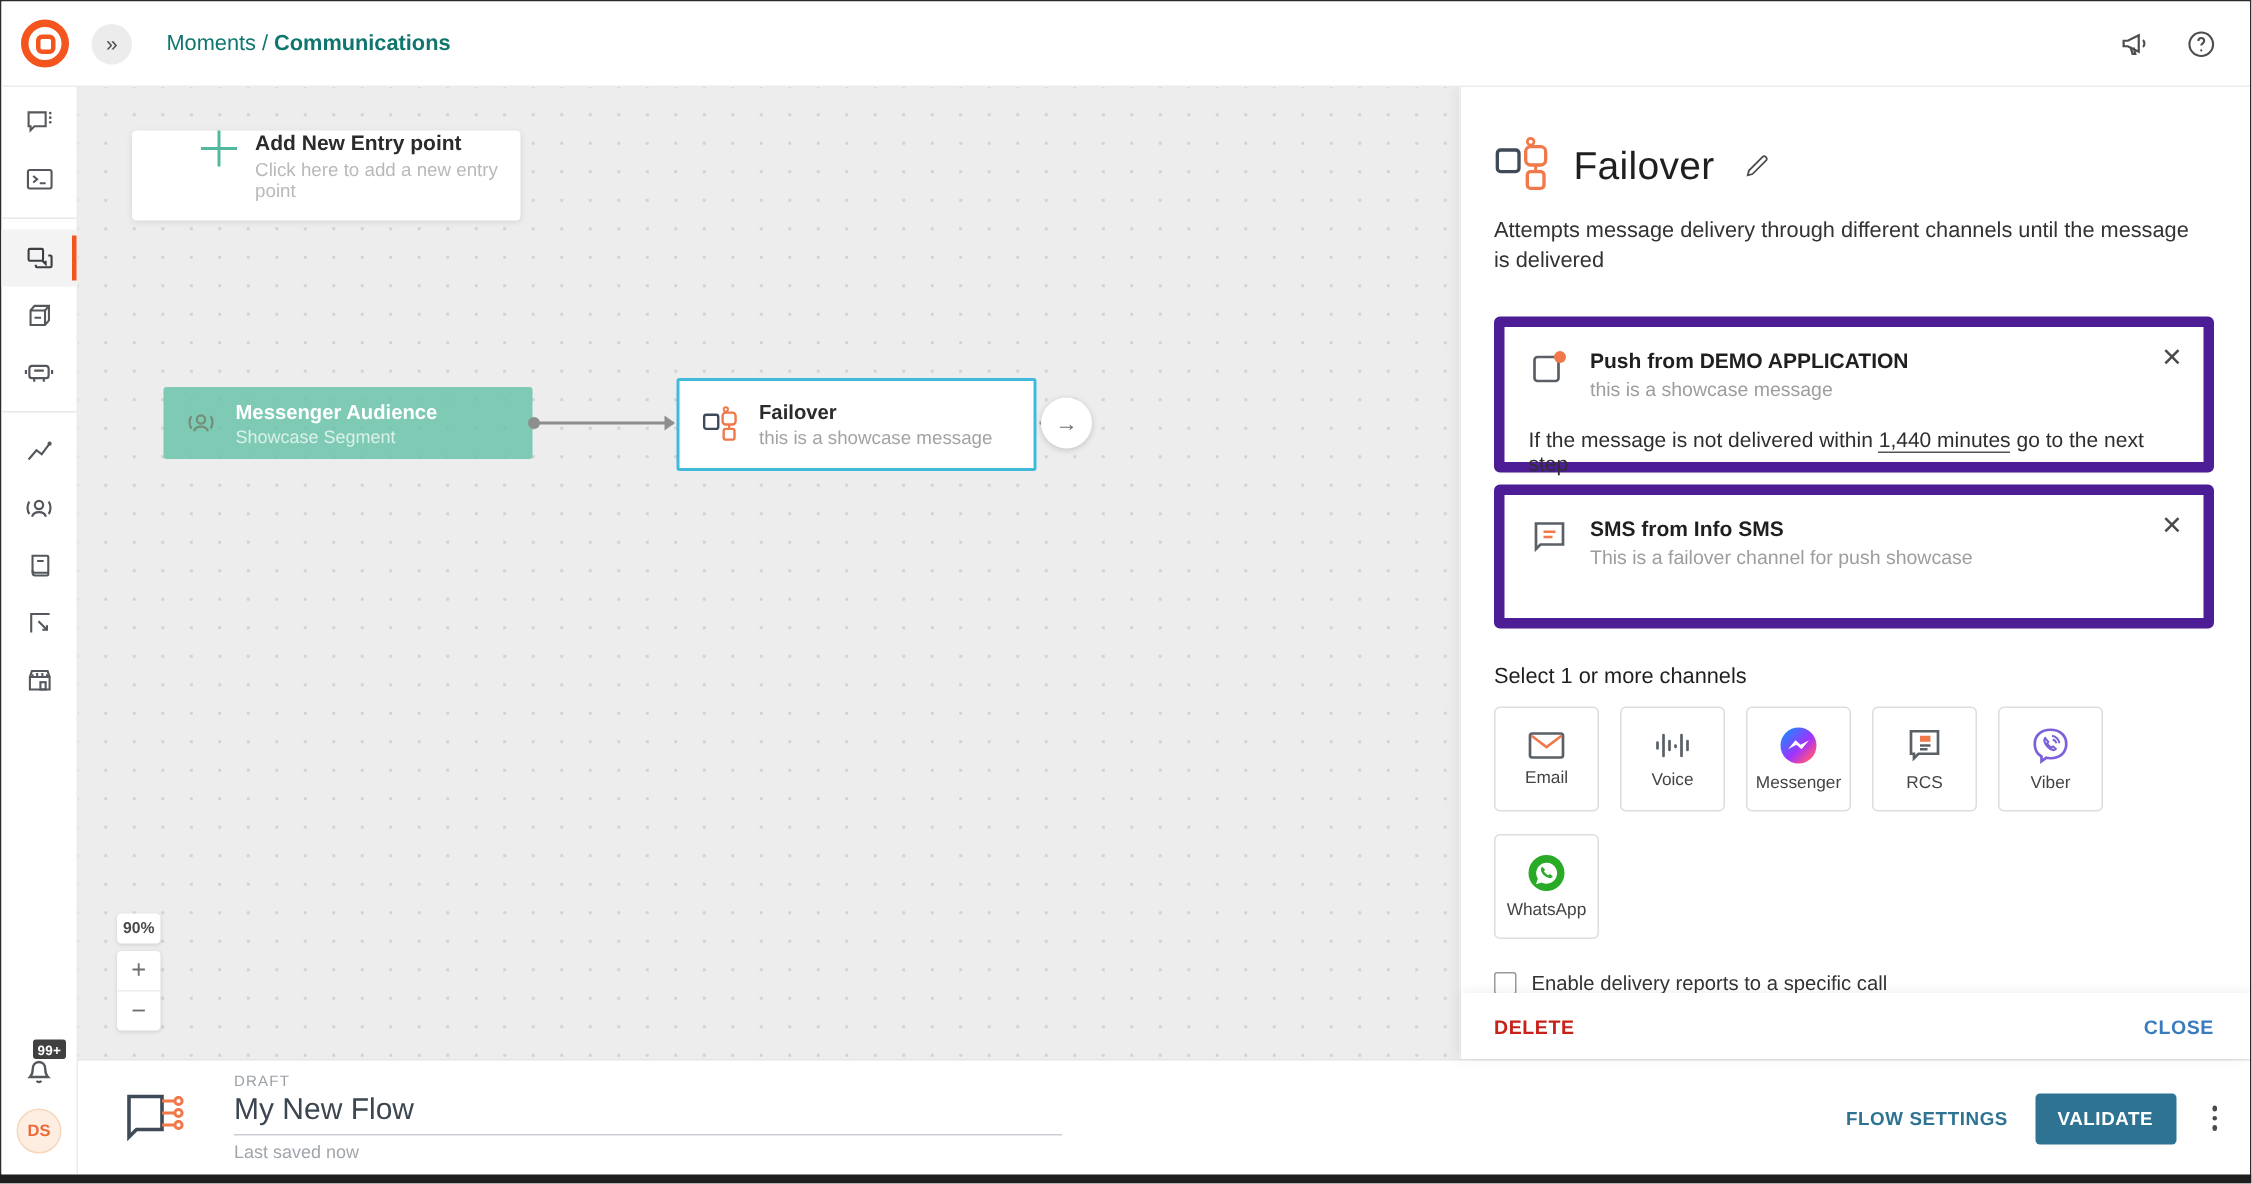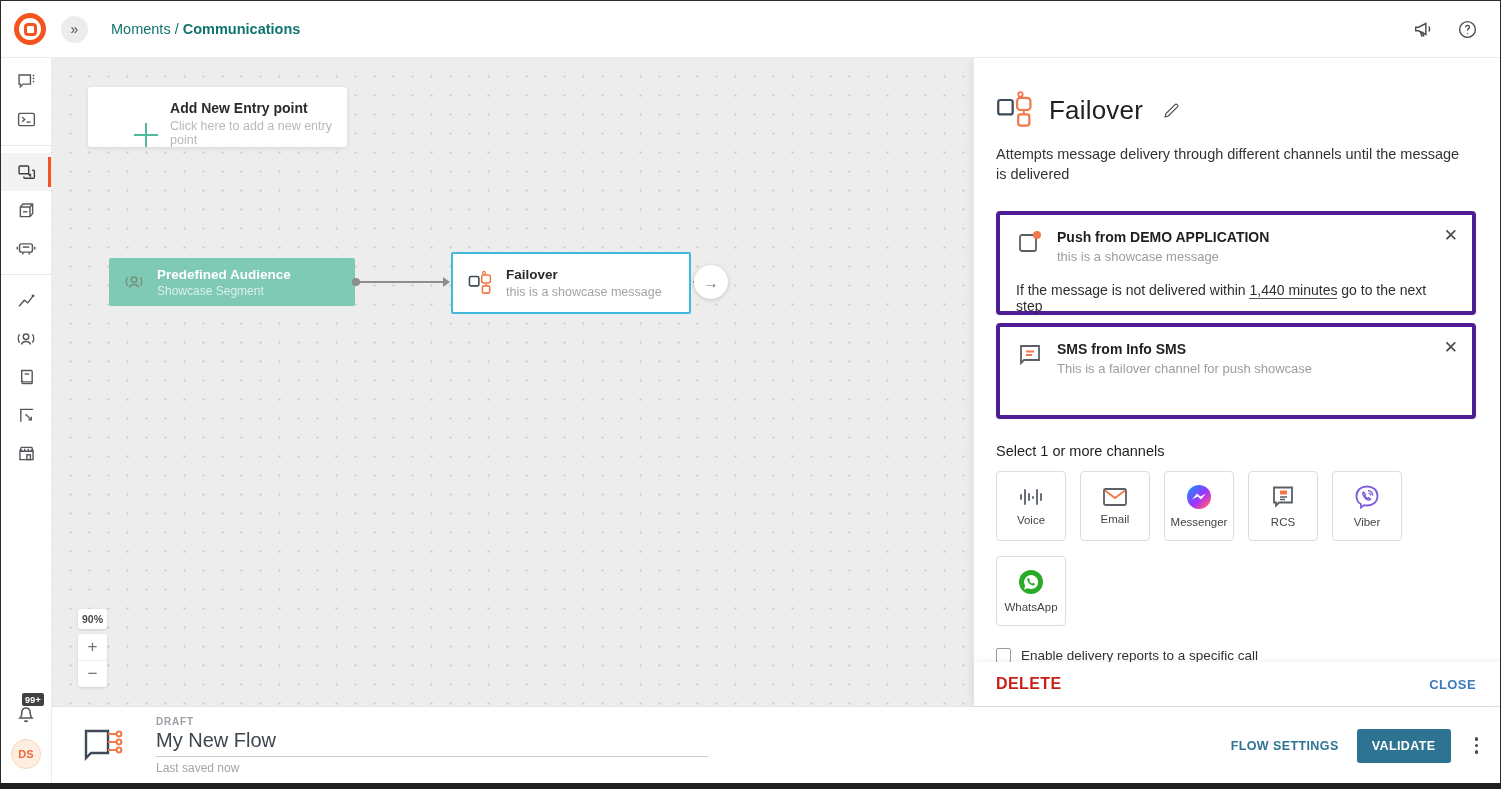--- a/index.html
+++ b/index.html
@@ -25,21 +25,21 @@
   .bell-wrap { position:relative; }
   .badge { position:absolute; top:-8px; left:8px; background:#404040; color:#fff; font-size:9px; font-weight:bold; padding:1.5px 3px; border-radius:2px; letter-spacing:.2px; }
   .avatar { width:30px; height:30px; border-radius:50%; background:#fdeee1; border:1px solid #f6d7bd; color:#ec6a3a; font-size:11px; font-weight:bold; display:flex; align-items:center; justify-content:center; cursor:pointer; }
 
   
   .canvas { position:absolute; top:58px; left:52px; width:921px; height:648px;
     background-color:#ededed;
     background-image: radial-gradient(circle, #d3d3d3 1.1px, transparent 1.1px);
     background-size:19px 19px; background-position:9px 9px; overflow:hidden; }
 
-  .entry-card { position:absolute; left:36px; top:29px; width:259px; height:60px; background:#fff; border-radius:3px; box-shadow:0 1px 4px rgba(0,0,0,.10); display:flex; align-items:flex-end; cursor:pointer;padding-left:28px; }
+  .entry-card { position:absolute; left:36px; top:29px; width:259px; height:60px; background:#fff; border-radius:3px; box-shadow:0 1px 4px rgba(0,0,0,.10); display:flex; align-items:flex-start; cursor:pointer;padding-left:28px; }
   .entry-plus { width:24px; height:24px; margin:0 14px 0 18px; position:relative; }
   .entry-plus::before, .entry-plus::after { content:""; position:absolute; background:#52b99e; }
   .entry-plus::before { left:11px; top:0; width:2px; height:24px; }
   .entry-plus::after { left:0; top:11px; width:24px; height:2px; }
   .entry-title { font-size:14px; font-weight:bold; color:#2b2b2b; }
   .entry-sub { font-size:12.5px; color:#b9b9b9; margin-top:3px; }
 
   .audience-node { position:absolute; left:57px; top:200px; width:246px; height:48px; background:rgba(101,194,168,.82); border-radius:2px; display:flex; align-items:center; cursor:pointer; }
   .aud-icon { margin:0 12px 0 14px; opacity:.55; }
   .aud-title { font-size:13.5px; font-weight:bold; color:#fff; }
@@ -63,49 +63,49 @@
   .zoom-btn.top { border-bottom:1px solid #ededed; }
 
   
   .panel { position:absolute; top:58px; right:1px; width:527px; height:648px; background:#fff; border-left:1px solid #e8e8e8; box-shadow:-3px 0 8px rgba(0,0,0,.05); z-index:25; display:flex; flex-direction:column; }
   .panel-content { height:604px; overflow:hidden; padding:32px 24px 0 22px; }
   .panel-head { display:flex; align-items:center; gap:13px; }
   .panel-title { font-size:26px; font-weight:500; color:#1f1f1f; letter-spacing:.2px; }
   .pencil { margin-left:6px; cursor:pointer; }
   .panel-desc { margin-top:14px; font-size:14.5px; color:#333; line-height:1.4; max-width:470px; }
 
-  .fcard { border:4px solid #4c1d95; border-radius:4px; padding:14px 16px; position:relative; background:#fff; box-shadow:0 1px 2px rgba(0,0,0,.03); }
+  .fcard { border:7px solid #4c1d95; border-radius:4px; padding:14px 16px; position:relative; background:#fff; box-shadow:0 1px 2px rgba(0,0,0,.03); }
   .fcard.first { margin-top:26px; height:104px; }
   .fcard.second { margin-top:8px; height:96px; }
   .fcard-row { display:flex; gap:13px; }
   .fcard-title { font-size:14px; font-weight:bold; color:#1f1f1f; }
   .fcard-sub { font-size:13px; color:#9d9d9d; margin-top:4px; }
   .fcard-x { position:absolute; top:12px; right:14px; font-size:17px; color:#4a4a4a; cursor:pointer; line-height:1; }
   .fcard-note { font-size:14px; color:#2e2e2e; margin-top:18px; }
   .fcard-note .uval { border-bottom:1px solid #555; cursor:pointer; }
 
   .chan-label { margin-top:24px; font-size:14.5px; color:#1f1f1f; }
   .chan-grid { margin-top:12px; display:flex; gap:14px; }
   .chan-btn { width:70px; height:70px; border:1px solid #ddd; border-radius:4px; background:#fff; display:flex; flex-direction:column; align-items:center; justify-content:center; gap:6px; cursor:pointer; }
   .chan-btn span { font-size:11.5px; color:#444; }
   .wa-row { margin-top:15px; }
 
   .cb-row { margin-top:22px; display:flex; align-items:center; gap:10px; }
   .cb-box { width:15px; height:15px; border:1.5px solid #9a9a9a; border-radius:2px; background:#fff; cursor:pointer; flex:none; }
   .cb-label { font-size:13.5px; color:#333; }
 
   .panel-footer { height:44px; display:flex; align-items:center; justify-content:space-between; padding:0 24px 0 22px; box-shadow:0 -2px 6px rgba(0,0,0,.05); background:#fff; }
-  .delete-btn { font-size:16px; font-weight:bold; color:#c8211a; letter-spacing:.4px; cursor:pointer; }
+  .delete-btn { font-size:13px; font-weight:bold; color:#c8211a; letter-spacing:.4px; cursor:pointer; }
   .close-btn { font-size:13px; font-weight:bold; color:#3a7bbd; letter-spacing:.4px; cursor:pointer; }
 
   
   .bottombar { position:absolute; left:52px; right:1px; top:706px; height:78px; background:#fff; border-top:1px solid #e5e5e5; display:flex; align-items:center; z-index:20; }
   .flow-icon { margin:0 0 0 26px; }
   .flow-meta { margin-left:32px; display:flex; flex-direction:column; }
-  .draft-label { font-size:10px; font-weight:bold; letter-spacing:.8px; color:#9aa0a6; }
+  .draft-label { font-size:10px; font-weight:normal; letter-spacing:.8px; color:#9aa0a6; }
   .flow-name { font-size:20px; color:#3c4650; margin-top:2px; width:552px; border-bottom:1px solid #c9ced3; padding-bottom:4px; cursor:text; }
   .last-saved { font-size:12px; color:#a0a6ab; margin-top:4px; }
   .bottom-right { margin-left:auto; display:flex; align-items:center; }
   .flow-settings { font-size:12.5px; font-weight:bold; color:#2e7392; letter-spacing:.4px; cursor:pointer; }
   .validate-btn { margin-left:18px; background:#2e7392; color:#fff; font-size:12.5px; font-weight:bold; letter-spacing:.4px; padding:10px 15px; border:none; border-radius:3px; cursor:pointer; }
   .kebab { margin:0 22px 0 24px; display:flex; flex-direction:column; gap:3px; cursor:pointer; }
   .kebab i { width:3.5px; height:3.5px; border-radius:50%; background:#4a4a4a; }
 
   .screen-edge { position:absolute; left:0; right:0; bottom:0; height:6px; background:#1e1e1e; z-index:40; }
 
@@ -264,21 +264,21 @@
 
     <div class="audience-node">
       <span class="aud-icon">
           <svg class="ic" width="22" height="22" viewBox="0 0 24 24" fill="none" stroke="#6b5f48" stroke-width="1.6">
             <circle cx="12" cy="9.5" r="3"></circle>
             <path d="M7 18 c1-4.5 9-4.5 10 0"></path>
             <path d="M5 7 c-1.8 2.5-1.8 6.5 0 9 M19 7 c1.8 2.5 1.8 6.5 0 9"></path>
           </svg>
         </span>
       <div>
-        <div class="aud-title">Predefined Audience</div>
+        <div class="aud-title">Messenger Audience</div>
         <div class="aud-sub">Showcase Segment</div>
       </div>
     </div>
 
     <div class="connector"></div>
 
     <div class="failover-node">
       <span class="fn-icon">
         <svg class="ic" width="26" height="26" viewBox="0 0 36 36" fill="none">
             <rect x="2" y="9" width="13" height="13" rx="2" stroke="#3e4a57" stroke-width="2.2"></rect>
@@ -360,35 +360,35 @@
           </div>
         </div>
         <span class="fcard-x">✕</span>
       </div>
 
       <div class="chan-label">Select 1 or more channels</div>
 
       <div class="chan-grid">
         <div class="chan-btn">
           <span>
+            <svg class="ic" width="26" height="20" viewBox="0 0 26 20" fill="none">
+                <rect x="2" y="2" width="22" height="16" rx="1.5" stroke="#5a6066" stroke-width="1.8"></rect>
+                <path d="M3 3.5 L13 11 L23 3.5" stroke="#f0784a" stroke-width="1.8"></path>
+              </svg>
+          </span>
+          <span>Email</span>
+        </div>
+        <div class="chan-btn">
+          <span>
             <svg class="ic" width="26" height="22" viewBox="0 0 26 22" fill="none" stroke="#5a6066" stroke-width="1.8" stroke-linecap="round">
                 <path d="M3 9 v4 M7 4 v14 M11 8 v6 M15 11 v1" stroke="#5a6066"></path>
                 <path d="M19 4 v14 M23 8 v6" stroke="#5a6066"></path>
               </svg>
           </span>
           <span>Voice</span>
-        </div>
-        <div class="chan-btn">
-          <span>
-            <svg class="ic" width="26" height="20" viewBox="0 0 26 20" fill="none">
-                <rect x="2" y="2" width="22" height="16" rx="1.5" stroke="#5a6066" stroke-width="1.8"></rect>
-                <path d="M3 3.5 L13 11 L23 3.5" stroke="#f0784a" stroke-width="1.8"></path>
-              </svg>
-          </span>
-          <span>Email</span>
         </div>
         <div class="chan-btn">
           <span>
             <svg class="ic" width="26" height="26" viewBox="0 0 26 26">
                 <defs>
                   <linearGradient id="mg" x1="0" y1="0" x2="1" y2="1">
                     <stop offset="0" stop-color="#0099ff"></stop>
                     <stop offset=".55" stop-color="#a033ff"></stop>
                     <stop offset=".85" stop-color="#ff5280"></stop>
                     <stop offset="1" stop-color="#ff7061"></stop>

